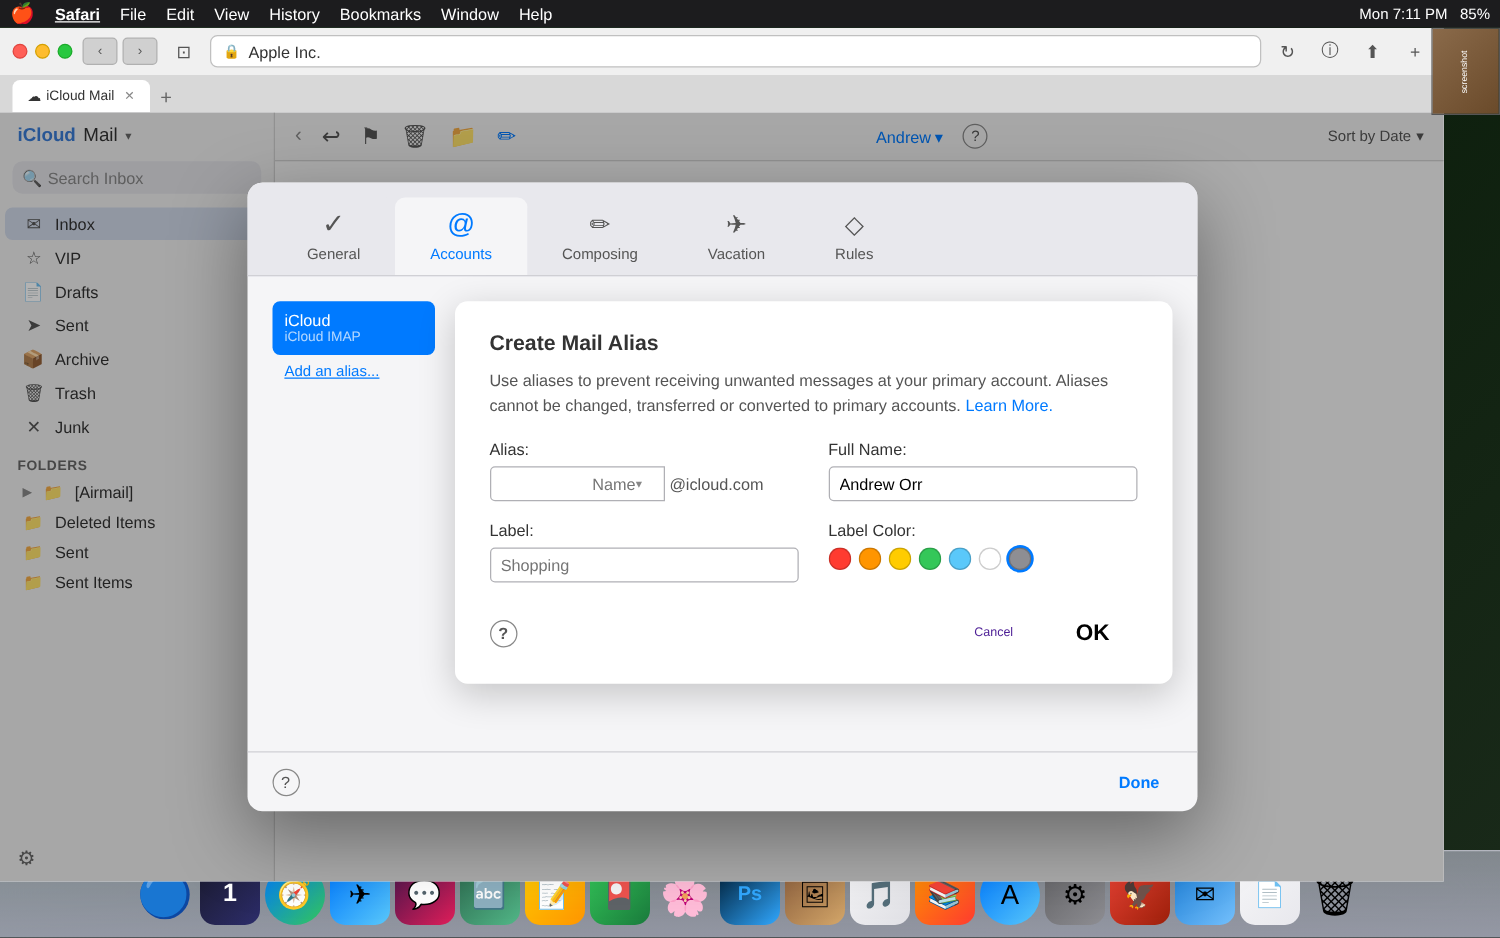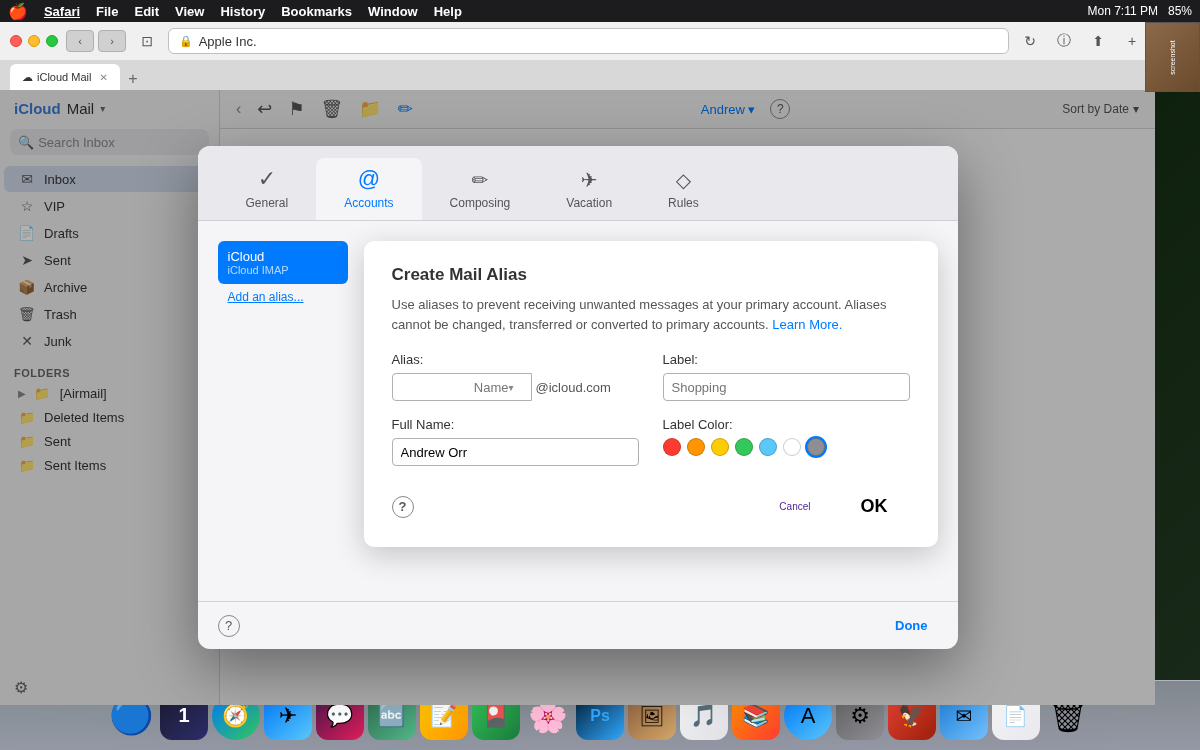--- a/index.html
+++ b/index.html
@@ -20,21 +20,21 @@
       display: flex;
       align-items: center;
       padding: 0 8px;
       gap: 16px;
       position: relative;
       z-index: 100;
     }
     .menubar-item {
       font-size: 13px;
       color: #fff;
-      font-weight: 700;
+      font-weight: 400;
     }
     .menubar-item.bold { font-weight: 700; text-decoration: underline; }
     .menubar-right {
       margin-left: auto;
       display: flex;
       align-items: center;
       gap: 10px;
     }
     .menubar-right span {
       font-size: 12px;
@@ -739,27 +739,27 @@
                   <div class="alias-input-row">
                     <div class="alias-name-input">
                       <input type="text" placeholder="Name" style="">
                       <span style="font-size:10px;color:#888;">▾</span>
                     </div>
                     <span class="alias-domain">@icloud.com</span>
                   </div>
                 </div>
 
                 <div class="form-group">
+                  <span class="form-label">Full Name:</span>
+                  <input type="text" class="alias-fullname-input" value="Andrew Orr" style="">
+                </div>
+
+                <div class="form-group">
                   <span class="form-label">Label:</span>
                   <input type="text" class="alias-label-input" placeholder="Shopping" style="">
-                </div>
-
-                <div class="form-group">
-                  <span class="form-label">Full Name:</span>
-                  <input type="text" class="alias-fullname-input" value="Andrew Orr" style="">
                 </div>
 
                 <div class="form-group">
                   <span class="form-label">Label Color:</span>
                   <div class="label-color-group">
                     <div class="color-swatch" style="background:#ff3b30;"></div>
                     <div class="color-swatch" style="background:#ff9500;"></div>
                     <div class="color-swatch" style="background:#ffcc00;"></div>
                     <div class="color-swatch" style="background:#34c759;"></div>
                     <div class="color-swatch" style="background:#5ac8fa;"></div>

